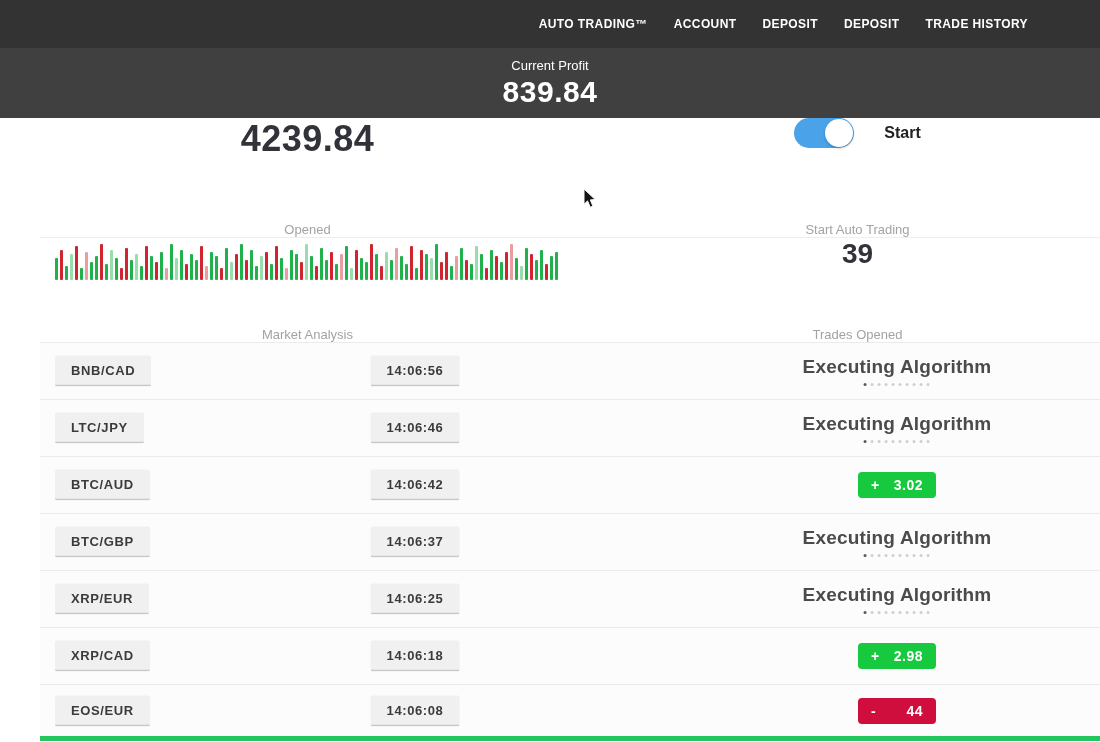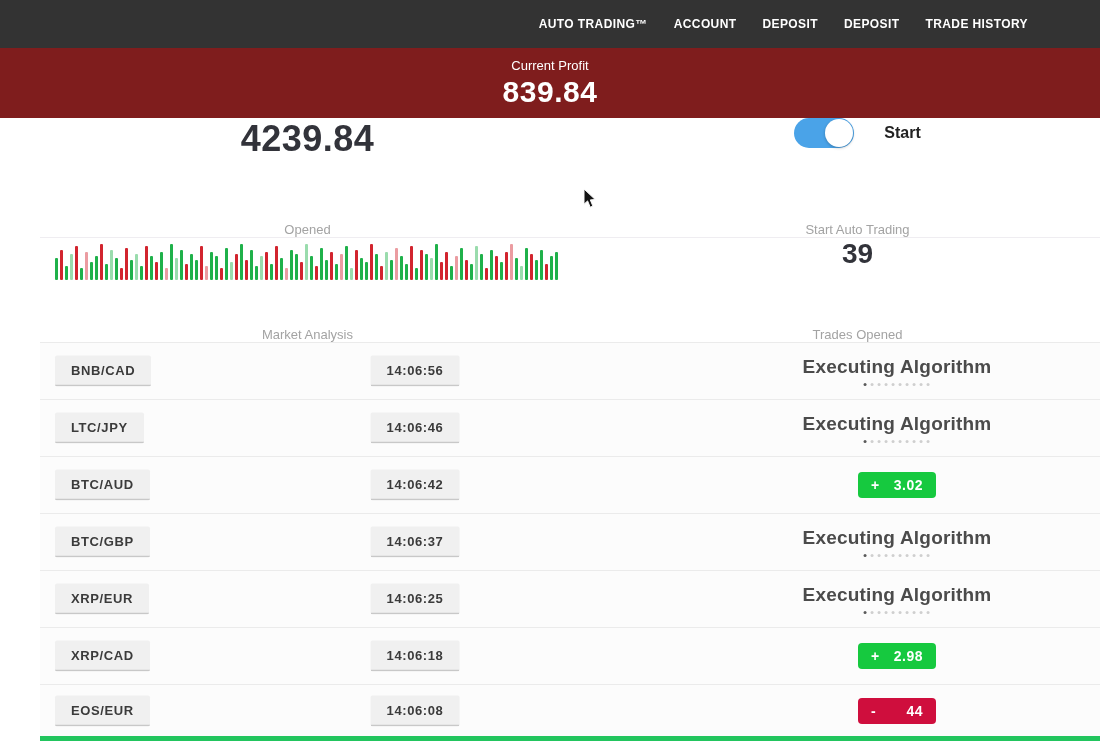--- a/index.html
+++ b/index.html
@@ -7,21 +7,21 @@
     font-family:"Liberation Sans", sans-serif; }
   .page { position:relative; width:1100px; height:742px; }
 
   
   .navbar { height:48px; background:#333333; display:flex; align-items:center;
     justify-content:flex-end; gap:26px; padding-right:72px; }
   .nav-item { color:#ffffff; font-size:12px; font-weight:700; letter-spacing:.4px;
     cursor:pointer; white-space:nowrap; }
 
   
-  .banner { height:70px; background:#7f1d1d; color:#fff; display:flex;
+  .banner { height:70px; background:#404040; color:#fff; display:flex;
     flex-direction:column; align-items:center; justify-content:center; }
   .banner-label { font-size:13px; font-weight:400; margin-bottom:2px; }
   .banner-value { font-size:30px; font-weight:700; letter-spacing:.5px; }
 
   
   .stats-row { display:grid; grid-template-columns:615px 1fr; }
   .stats-row-1 { height:119px; }
   .stats-row-2 { height:104px; }
   .cell { display:flex; flex-direction:column; align-items:center; justify-content:space-between; }
   .big-num { font-size:36px; font-weight:700; color:#32333a; letter-spacing:.5px; }

